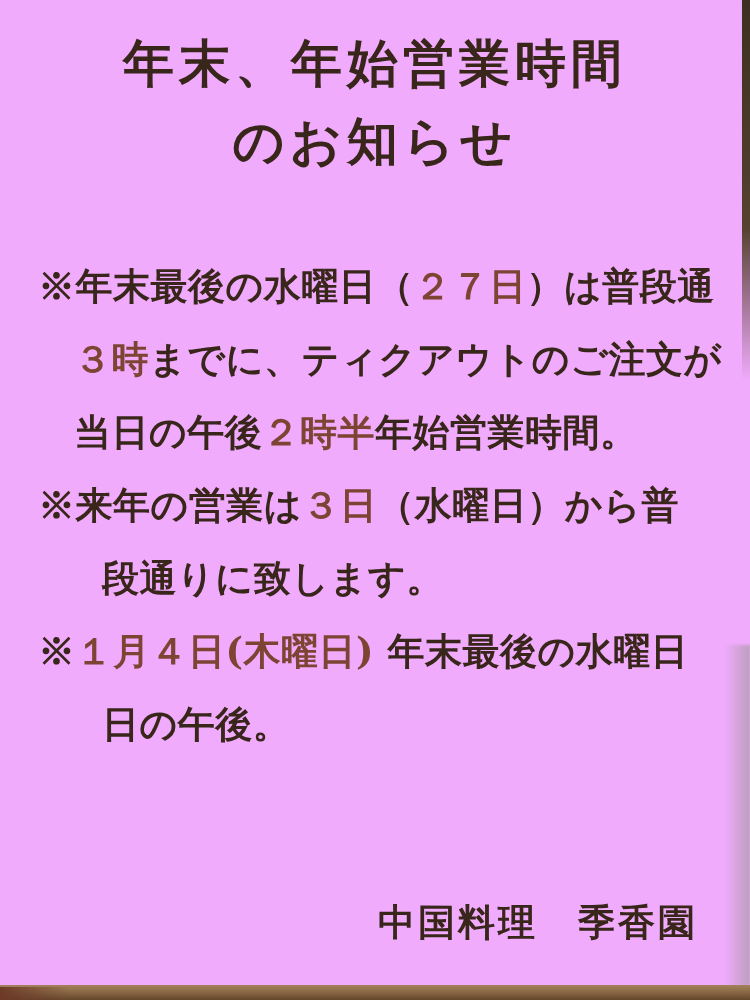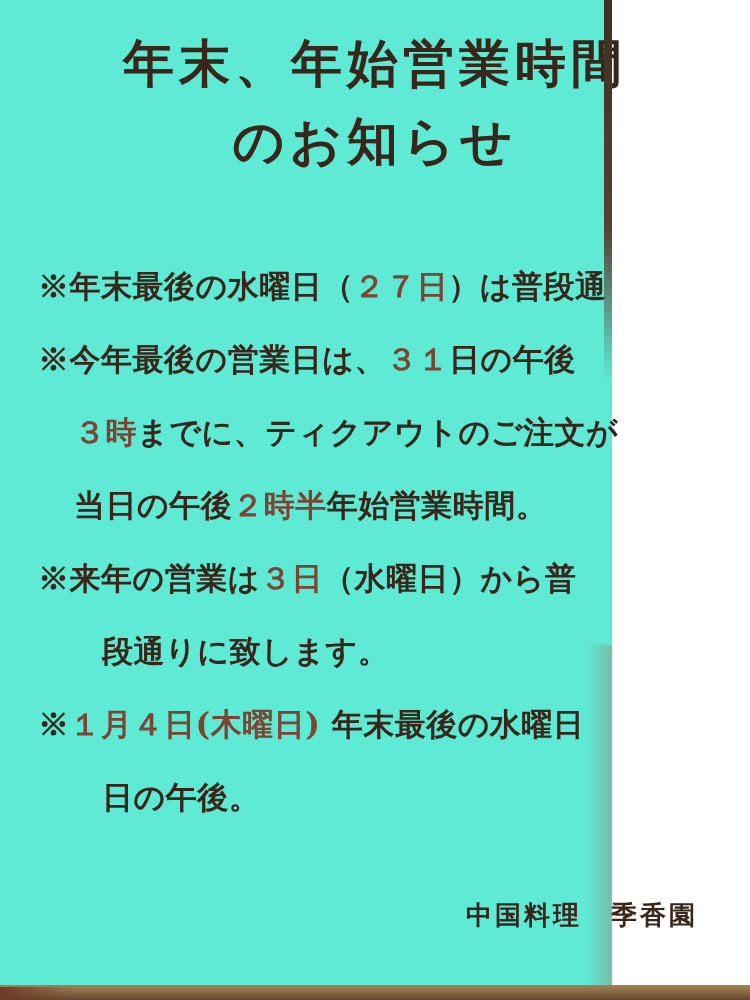--- a/index.html
+++ b/index.html
@@ -3,22 +3,22 @@
 <meta charset="utf-8">
 <style>
   html, body {
     margin: 0; padding: 0;
     width: 750px; height: 1000px;
     overflow: hidden;
     font-family: "DejaVu Serif", "Liberation Serif", serif;
   }
   .photo {
     position: relative;
-    width: 612px; height: 1000px;
-    background: #5eead4;
+    width: 750px; height: 1000px;
+    background: #f0abfc;
   }
   
   .paper {
     position: absolute;
     left: 0; top: 0;
     width: 750px; height: 986px;
     background:
       radial-gradient(60% 28% at 72% 20%, rgba(196,148,132,0.18), rgba(196,148,132,0) 70%),
       radial-gradient(40% 10% at 34% 98%, rgba(110,112,118,0.22), rgba(110,112,118,0) 75%),
       linear-gradient(to right, rgba(82,68,54,0.12), rgba(82,68,54,0) 22%, rgba(82,68,54,0) 78%, rgba(120,100,82,0.10)),
@@ -63,55 +63,54 @@
     font-size: 51px;
     font-weight: bold;
     color: var(--ink);
     letter-spacing: 5px;
     line-height: 78px;
   }
   .body {
     position: absolute;
     left: 38px; top: 250px;
     width: 690px;
-    font-size: 31px;
+    font-size: 37px;
     font-weight: bold;
     color: var(--ink);
     line-height: 73px;
     letter-spacing: 0.5px;
     white-space: nowrap;
   }
   .line.indent-1 { padding-left: 64px; }
   .line.indent-2 { padding-left: 36px; }
   .seg-ink    { color: var(--ink); }
   .seg-accent { color: var(--accent); }
 
   .signature {
     position: absolute;
     right: 52px; top: 898px;
-    font-size: 26px;
+    font-size: 37px;
     font-weight: bold;
     color: var(--ink);
     letter-spacing: 3px;
     white-space: nowrap;
     text-align: center;
   }
 </style>
 </head>
 <body>
 
 <div class="photo">
   <div class="paper">
     <div class="title">
       <div>年末、年始営業時間</div>
       <div>のお知らせ</div>
     </div>
     <div class="body" id="notice-body">
         <div class="line indent-0"><span class="seg-ink">※年末最後の水曜日（</span><span class="seg-accent">２７日</span><span class="seg-ink">）は普段通</span></div>
-        <div class="line indent-0"><span class="seg-ink">※今年最後の営業日は、</span><span class="seg-accent">３１</span><span class="seg-ink">日の午後</span></div>
         <div class="line indent-2"><span class="seg-accent">３時</span><span class="seg-ink">までに、ティクアウトのご注文が</span></div>
         <div class="line indent-2"><span class="seg-ink">当日の午後</span><span class="seg-accent">２時半</span><span class="seg-ink">年始営業時間。</span></div>
         <div class="line indent-0"><span class="seg-ink">※来年の営業は</span><span class="seg-accent">３日</span><span class="seg-ink">（水曜日）から普</span></div>
         <div class="line indent-1"><span class="seg-ink">段通りに致します。</span></div>
         <div class="line indent-0"><span class="seg-ink">※</span><span class="seg-accent">１月４日(木曜日)</span><span class="seg-ink"> 年末最後の水曜日</span></div>
         <div class="line indent-1"><span class="seg-ink">日の午後。</span></div>
       </div>
     <div class="signature">中国料理　季香園</div>
   </div>
   <div class="edge-right-dark"></div>

